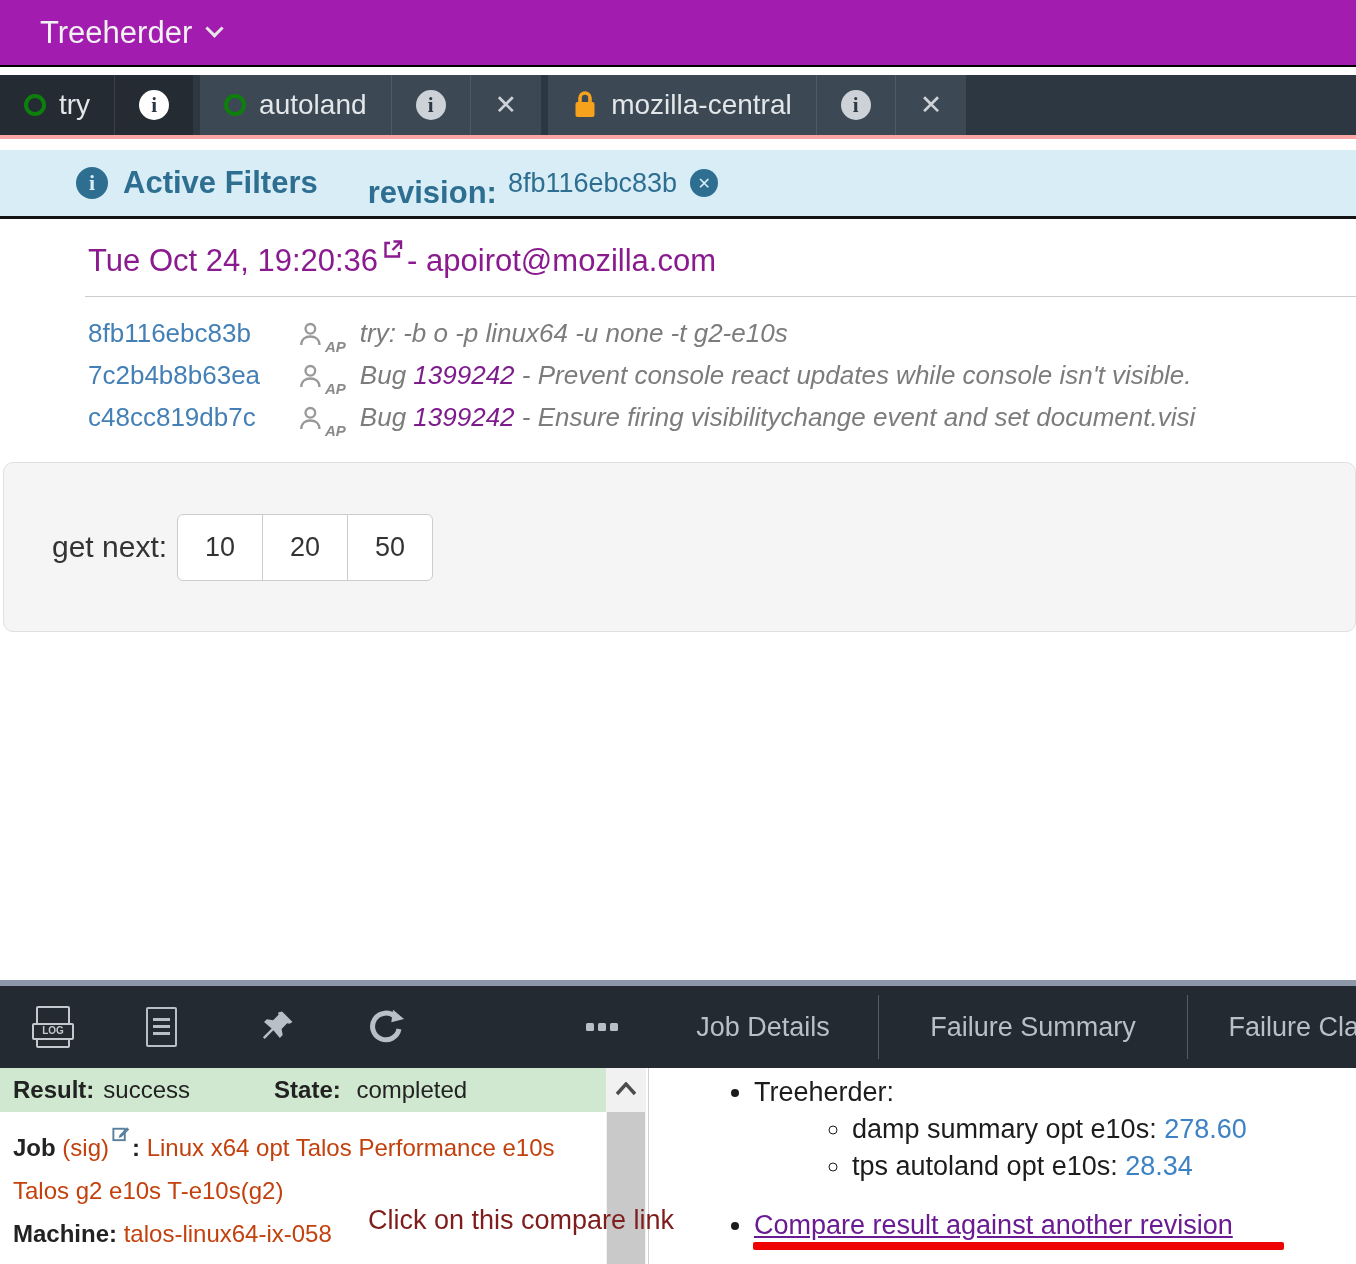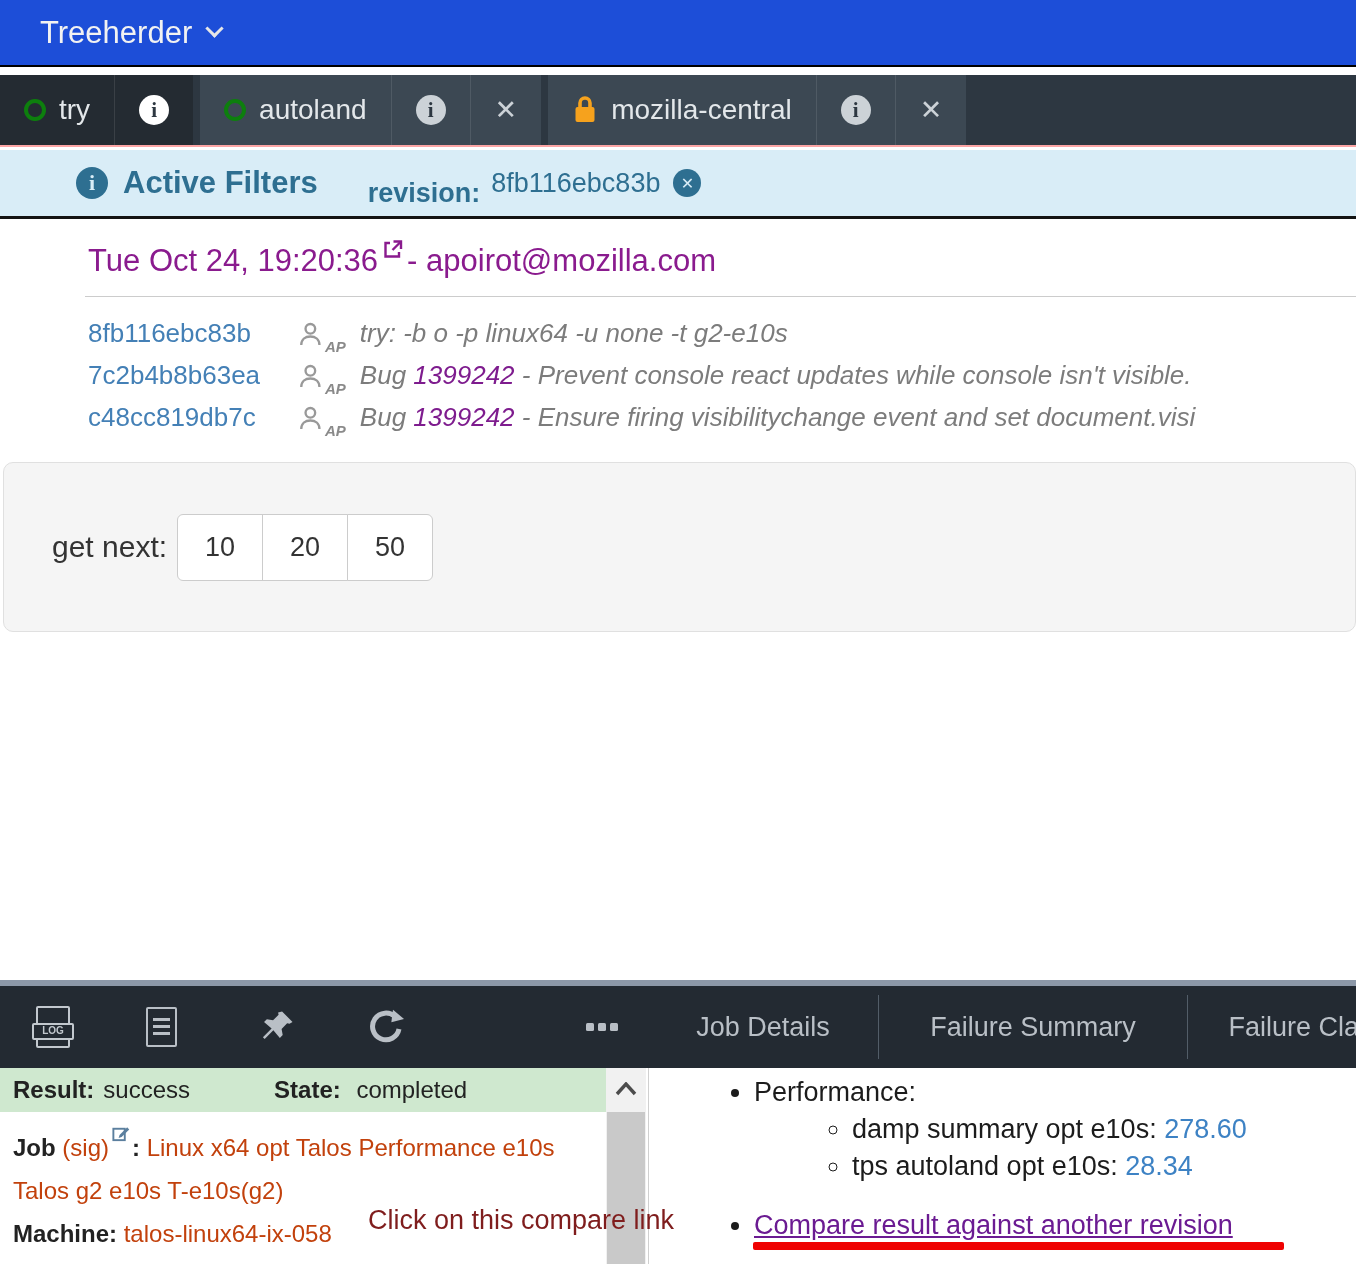--- a/index.html
+++ b/index.html
@@ -1,49 +1,49 @@
 <!DOCTYPE html>
 <html><head>
 <meta charset="utf-8">
 <style>
   * { margin:0; padding:0; box-sizing:border-box; }
   html,body { background:#fff; }
   body { font-family:"Liberation Sans","DejaVu Sans",sans-serif; }
   .screen { position:relative; width:1356px; height:1264px; background:#fff; overflow:hidden; }
 
   
-  .topnav { position:absolute; top:0; left:0; width:100%; height:67px; background:#1d4ed8;
+  .topnav { position:absolute; top:0; left:0; width:100%; height:67px; background:#a21caf;
             border-bottom:2px solid #000; display:flex; align-items:center; padding-left:40px; }
   .brand { display:flex; align-items:center; gap:16px; color:#f2f2f2; font-size:31px; cursor:pointer; }
   .caret { width:13px; height:13px; border-right:3px solid #e6e6e6; border-bottom:3px solid #e6e6e6;
            transform:rotate(45deg); margin-top:-8px; }
 
   
-  .repobar { position:absolute; top:75px; left:0; width:100%; height:72px; background:#2d3741;
-             border-bottom:2px solid #fca5a5; display:flex; align-items:stretch; }
+  .repobar { position:absolute; top:75px; left:0; width:100%; height:64px; background:#2d3741;
+             border-bottom:4px solid #fca5a5; display:flex; align-items:stretch; }
   .repo-group { display:flex; background:#3c4853; margin-right:7px; }
   .repo-group.dark { background:#242b32; }
   .repo-cell { display:flex; align-items:center; justify-content:center; padding:0 24px;
                border-right:1px solid rgba(255,255,255,.10); color:#e3e7ea; font-size:28px; gap:13px; cursor:pointer; }
   .repo-cell:last-child { border-right:none; }
   .ring { width:22px; height:22px; border:4px solid #0d7f0d; border-radius:50%; flex:0 0 auto; }
   .info-circle { width:30px; height:30px; border-radius:50%; background:#ccd2d7; color:#2d3741;
                  font-family:"Liberation Serif",serif; font-weight:bold; font-size:21px;
                  display:flex; align-items:center; justify-content:center; }
   .info-circle.light { background:#ffffff; }
   .close-x { font-size:27px; font-weight:bold; color:#ccd2d7; }
 
   
   .filterbar { position:absolute; top:150px; left:0; width:100%; height:69px; background:#d9edf7;
                border-bottom:3px solid #141414; display:flex; align-items:center; padding-left:76px; color:#2e6f91; }
   .info-badge { width:32px; height:32px; border-radius:50%; background:#2e6f91; color:#d9edf7;
                 font-family:"Liberation Serif",serif; font-weight:bold; font-size:22px;
                 display:flex; align-items:center; justify-content:center; }
   .af-label { font-size:31px; font-weight:bold; margin-left:15px; }
-  .f-key { margin-left:50px; font-size:27px; font-weight:bold;margin-top:20px; }
+  .f-key { margin-left:50px; font-size:31px; font-weight:bold;margin-top:20px; }
   .f-val { margin-left:11px; font-size:27px; }
   .f-close { margin-left:13px; width:28px; height:28px; border-radius:50%; background:#2e6f91; color:#d9edf7;
              display:flex; align-items:center; justify-content:center; font-size:16px; font-weight:bold; cursor:pointer; }
 
   
   .push-head { position:absolute; top:243px; left:88px; font-size:31px; color:#8a1b8e; white-space:nowrap; }
   .push-head a { color:#8a1b8e; text-decoration:none; cursor:pointer; }
   .ext-ico { display:inline-block; vertical-align:top; margin:-4px 4px 0 4px; }
   .divider { position:absolute; top:296px; left:85px; right:0; height:1px; background:#ccc; }
 
@@ -295,21 +295,21 @@
           <svg width="22" height="14" viewBox="0 0 22 14">
             <polyline points="2,12 11,2 20,12" fill="none" stroke="#4c4c4c" stroke-width="3.4"></polyline>
           </svg>
         </div>
         <div class="sb-thumb"></div>
       </div>
 
       <div class="right-panel">
         <ul class="rp-list">
           <li>
-            <span>Performance:</span>
+            <span>Treeherder:</span>
             <ul class="rp-sub">
               <li>
                 <span>damp summary opt e10s:</span>
                 <a class="perf-val">278.60</a>
               </li>
               <li>
                 <span>tps autoland opt e10s:</span>
                 <a class="perf-val">28.34</a>
               </li>
             </ul>

